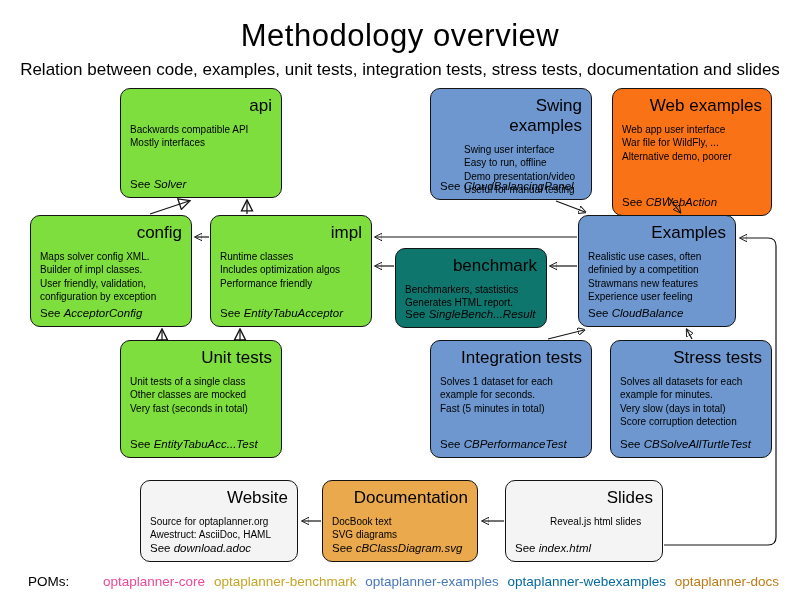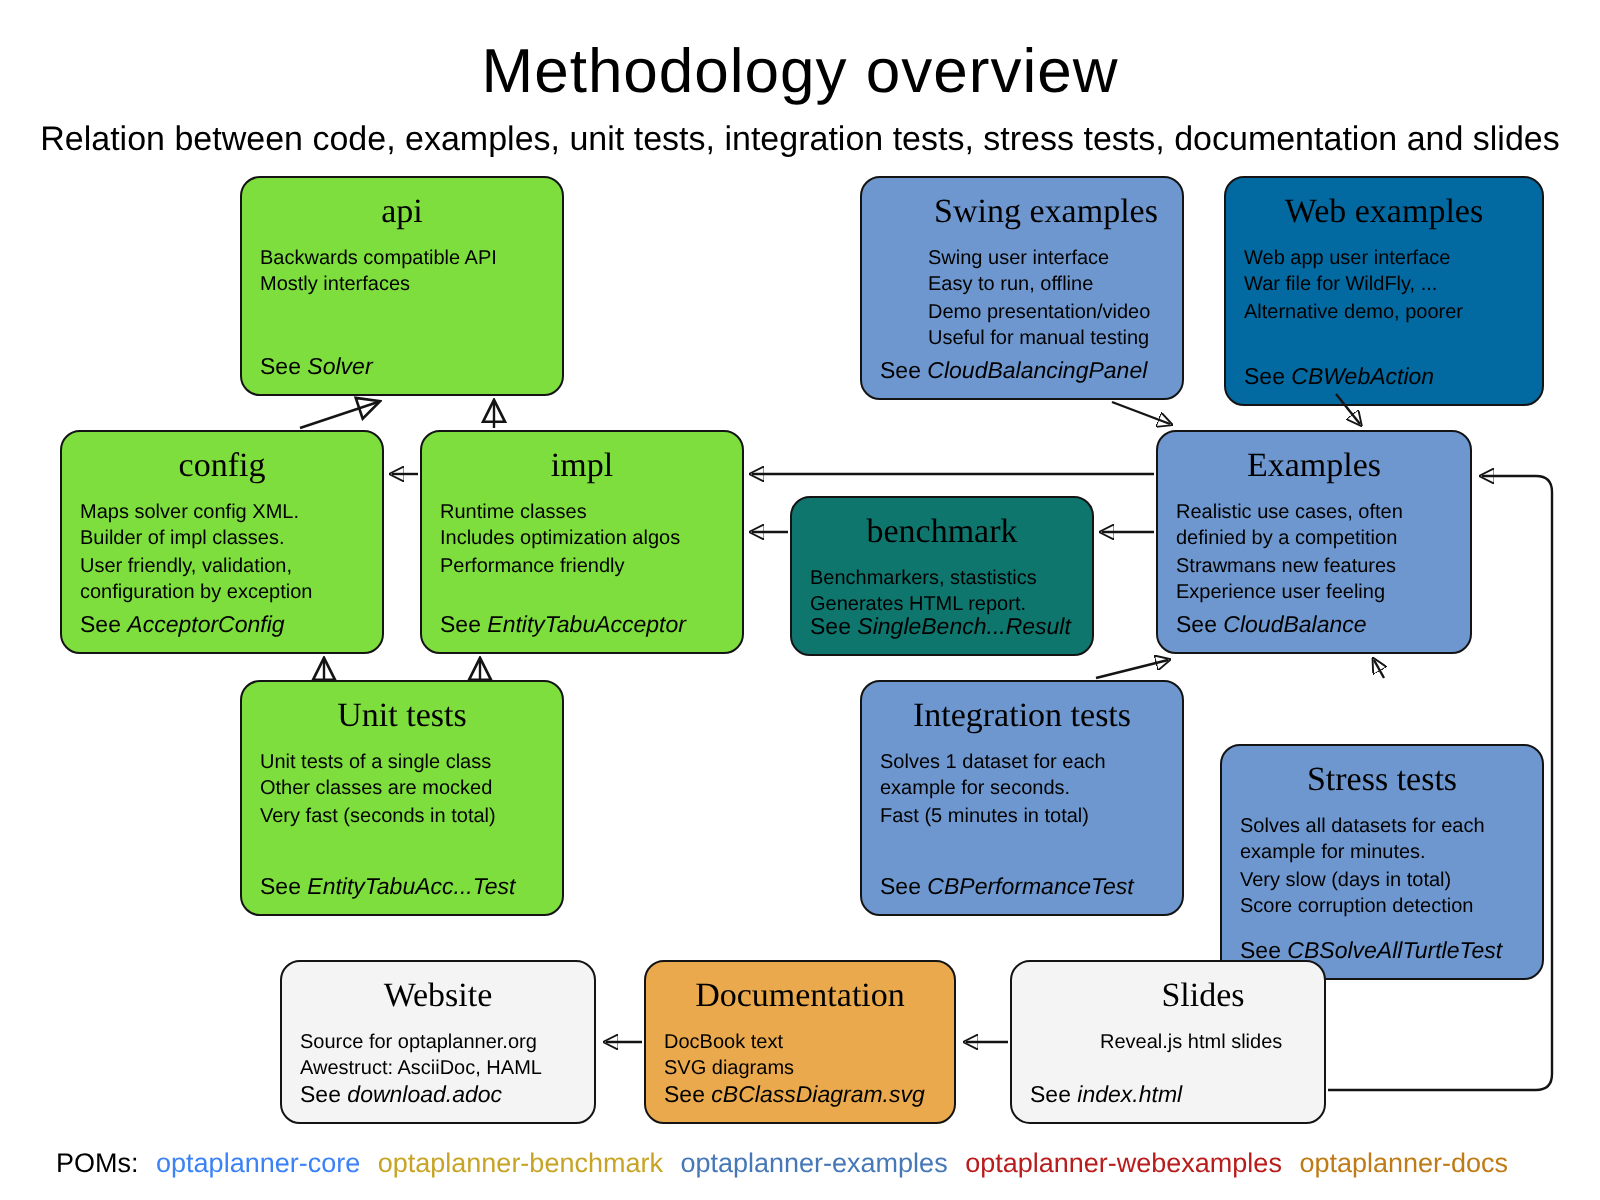--- a/index.html
+++ b/index.html
@@ -3,21 +3,21 @@
 <meta charset="utf-8">
 <style>
   html,body{margin:0;padding:0;background:#fff;}
   #stage{position:relative;width:800px;height:600px;overflow:hidden;background:#fff;
          font-family:"Liberation Sans", sans-serif;color:#000;}
   .page-title{position:absolute;top:18px;left:0;width:100%;text-align:center;
               font-size:31px;letter-spacing:.5px;}
   .page-subtitle{position:absolute;top:60px;left:0;width:100%;text-align:center;font-size:17px;}
   .box{position:absolute;border:1px solid #141414;border-radius:10px;box-sizing:border-box;
        padding:5px 9px 8px;}
-  .box-title{font-size:17px;text-align:center;margin:2px 0 7px;font-family:Liberation Serif, serif;}
+  .box-title{font-size:17px;text-align:right;margin:2px 0 7px;}
   .ln{font-size:10px;line-height:1.34;}
   .see{position:absolute;left:9px;bottom:7px;font-size:11.5px;}
   .arrows{position:absolute;left:0;top:0;pointer-events:none;}
   .arrows line,.arrows path{stroke:#141414;stroke-width:1.2;fill:none;}
   .poms{position:absolute;left:28px;top:574px;font-size:13.5px;white-space:nowrap;}
   .poms span{margin-right:5px;}
 </style>
 </head>
 <body>
 
@@ -35,21 +35,21 @@
 
   <div class="box" style="left: 430px; top: 88px; width: 162px; height: 112px; background-color: rgb(109, 151, 206); padding-left: 33px;">
     <div class="box-title">Swing examples</div>
     <div class="ln">Swing user interface</div>
     <div class="ln">Easy to run, offline</div>
     <div class="ln">Demo presentation/video</div>
     <div class="ln">Useful for manual testing</div>
     <div class="see"><span>See </span><i>CloudBalancingPanel</i></div>
   </div>
 
-  <div class="box" style="left: 612px; top: 88px; width: 160px; height: 115px; background-color: #0369a1;">
+  <div class="box" style="left: 612px; top: 88px; width: 160px; height: 128px; background-color: #f97316;">
     <div class="box-title">Web examples</div>
     <div class="ln">Web app user interface</div>
     <div class="ln">War file for WildFly, ...</div>
     <div class="ln">Alternative demo, poorer</div>
     <div class="see"><span>See </span><i>CBWebAction</i></div>
   </div>
 
   <div class="box" style="left: 30px; top: 215px; width: 162px; height: 112px; background-color: rgb(125, 222, 61);">
     <div class="box-title">config</div>
     <div class="ln">Maps solver config XML.</div>
@@ -92,21 +92,21 @@
   </div>
 
   <div class="box" style="left: 430px; top: 340px; width: 162px; height: 118px; background-color: rgb(109, 151, 206);">
     <div class="box-title">Integration tests</div>
     <div class="ln">Solves 1 dataset for each</div>
     <div class="ln">example for seconds.</div>
     <div class="ln">Fast (5 minutes in total)</div>
     <div class="see"><span>See </span><i>CBPerformanceTest</i></div>
   </div>
 
-  <div class="box" style="left: 610px; top: 340px; width: 162px; height: 118px; background-color: rgb(109, 151, 206); margin-top: 32px;">
+  <div class="box" style="left: 610px; top: 340px; width: 162px; height: 118px; background-color: rgb(109, 151, 206);">
     <div class="box-title">Stress tests</div>
     <div class="ln">Solves all datasets for each</div>
     <div class="ln">example for minutes.</div>
     <div class="ln">Very slow (days in total)</div>
     <div class="ln">Score corruption detection</div>
     <div class="see"><span>See </span><i>CBSolveAllTurtleTest</i></div>
   </div>
 
   <div class="box" style="left: 140px; top: 480px; width: 158px; height: 82px; background-color: rgb(244, 244, 244);">
     <div class="box-title">Website</div>
@@ -149,20 +149,20 @@
     <line x1="240" y1="341" x2="240" y2="330" marker-end="url(#gen)"></line>
     <line x1="548" y1="339" x2="584" y2="330" marker-end="url(#arr)"></line>
     <line x1="692" y1="339" x2="687" y2="330" marker-end="url(#arr)"></line>
     <line x1="321" y1="521" x2="303" y2="521" marker-end="url(#arr)"></line>
     <line x1="504" y1="521" x2="483" y2="521" marker-end="url(#arr)"></line>
     <path d="M664,545 L768,545 Q776,545 776,537 L776,246 Q776,238 768,238 L741,238" marker-end="url(#arr)"></path>
   </svg>
 
   <div class="poms">
     <span>POMs:</span>
-    <span style="color: #3b82f6;">optaplanner-core</span>
+    <span style="color: #ec4899; margin-left: 25px;">optaplanner-core</span>
     <span style="color: rgb(199, 164, 38);">optaplanner-benchmark</span>
     <span style="color: rgb(70, 120, 184);">optaplanner-examples</span>
-    <span style="color: #b91c1c;">optaplanner-webexamples</span>
+    <span style="color: #0369a1;">optaplanner-webexamples</span>
     <span style="color: rgb(191, 123, 22);">optaplanner-docs</span>
   </div>
 
 </div>
 
 </body></html>

